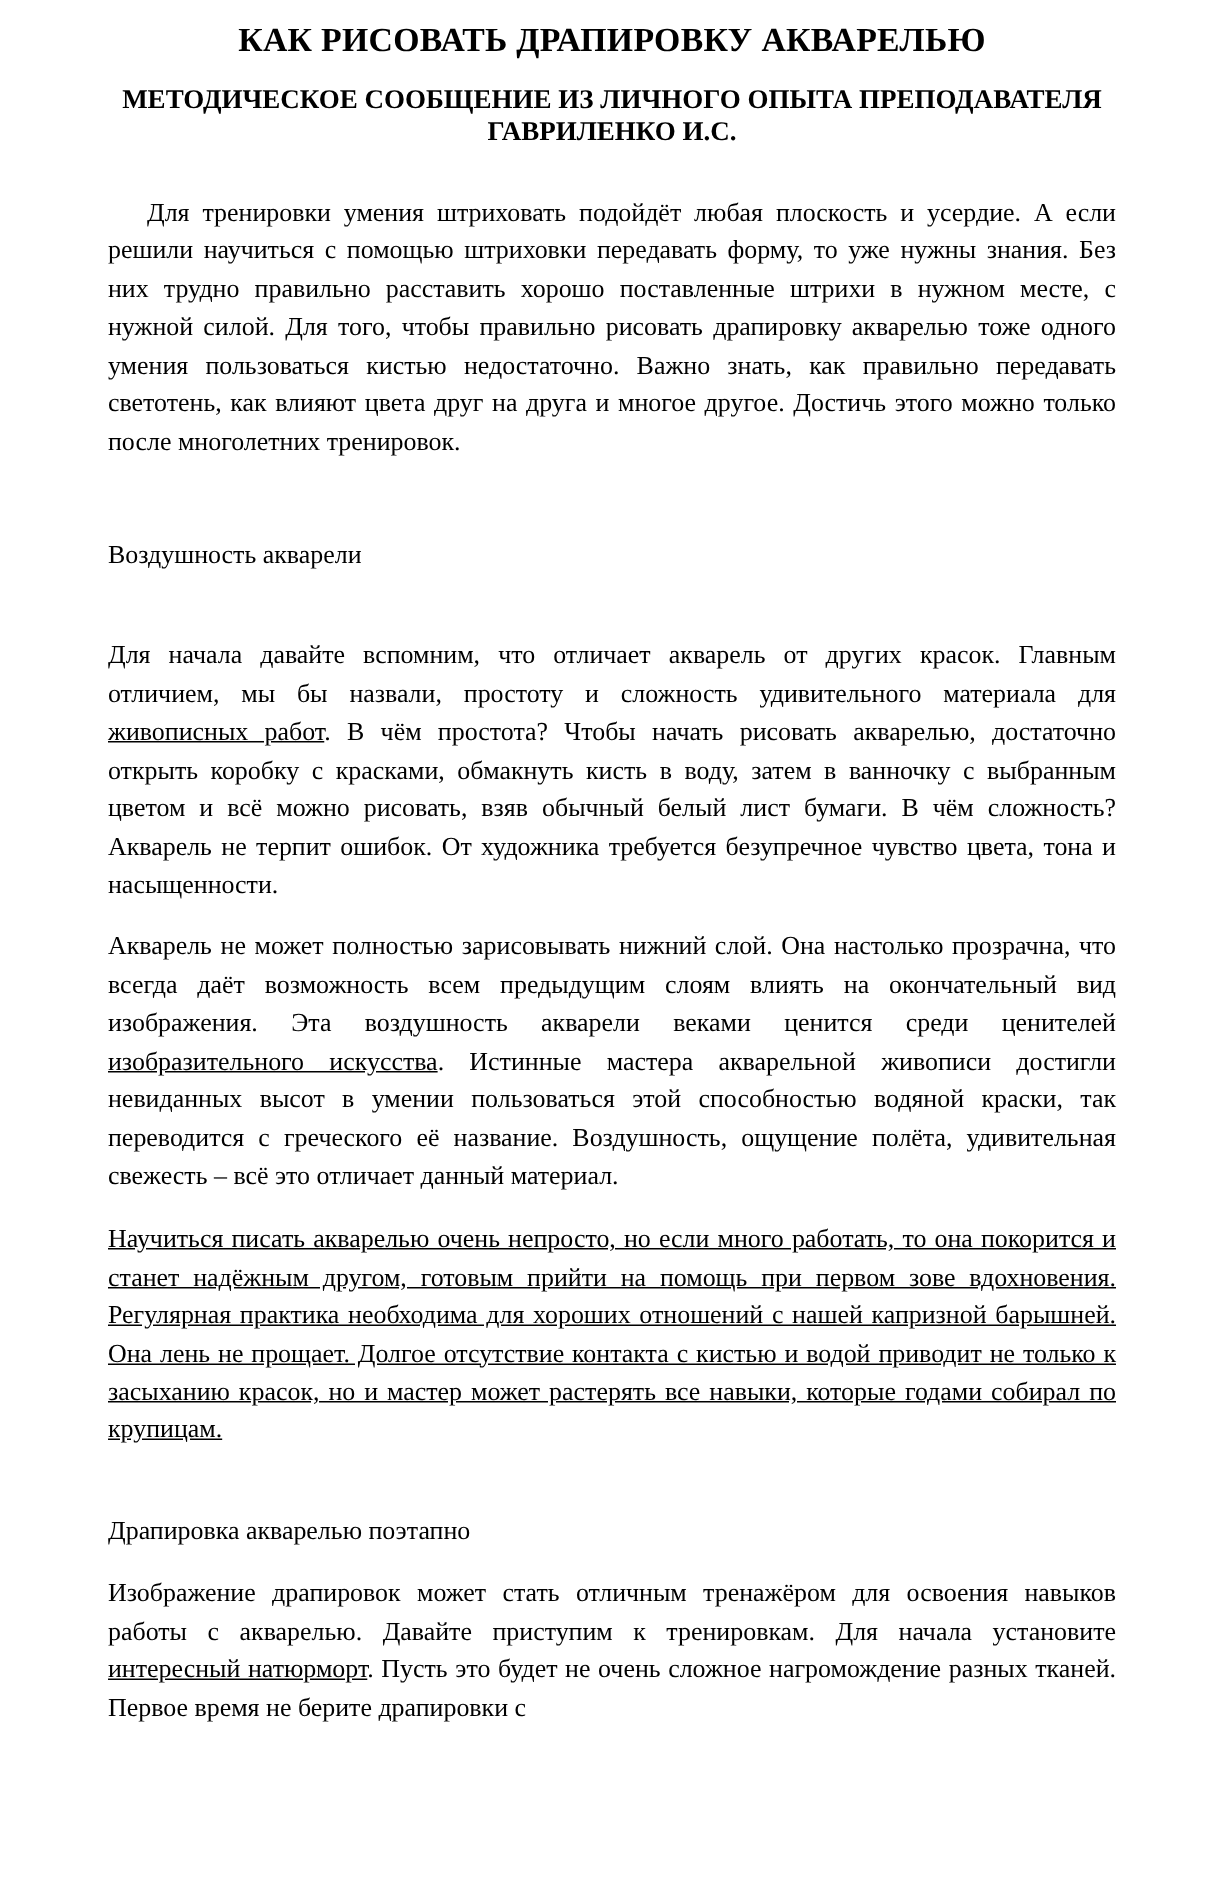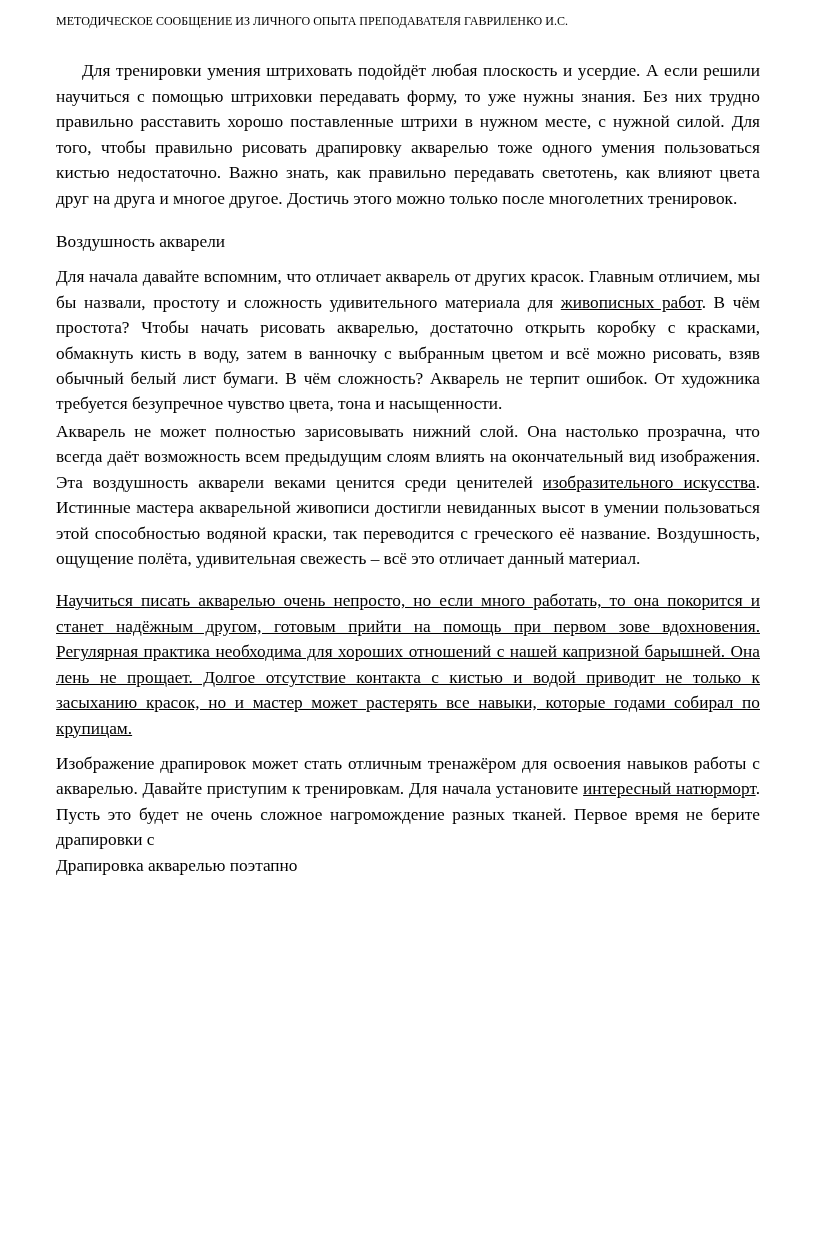--- a/index.html
+++ b/index.html
@@ -24,29 +24,31 @@
   }
   .doc-title {
     text-align: center;
     font-size: 22.5px;
     font-weight: bold;
     line-height: 1.15;
     margin: 0 0 16px 0;
     letter-spacing: 0.2px;
   }
   .doc-subtitle {
-    font-size: 12px;
+    text-align: center;
+    font-size: 18px;
     line-height: 1.2;
     margin: 0 0 30px 0;
+    font-weight: bold;
   }
   .para {
     font-size: 17.3px;
     line-height: 1.47;
     text-align: justify;
-    margin: 0;
+    margin: 16px;
   }
   .para.indent {
     text-indent: 26px;
   }
   .gap-before {
     margin-top: 17px;
     text-decoration: underline;
   }
   .gap-small {
     margin-top: 2px;
@@ -56,36 +58,37 @@
     text-decoration: underline;
   }
   .spacer-18 { height: 18px; }
   .spacer-10 { height: 10px; }
 </style>
 </head>
 <body>
 
 <div class="page">
 
+  <h1 class="doc-title">КАК РИСОВАТЬ ДРАПИРОВКУ АКВАРЕЛЬЮ</h1>
 
   <div class="doc-subtitle">МЕТОДИЧЕСКОЕ СООБЩЕНИЕ ИЗ ЛИЧНОГО ОПЫТА ПРЕПОДАВАТЕЛЯ ГАВРИЛЕНКО И.С.</div>
 
   <p class="para indent">Для тренировки умения штриховать подойдёт любая плоскость и усердие. А если решили научиться с помощью штриховки передавать форму, то уже нужны знания. Без них трудно правильно расставить хорошо поставленные штрихи в нужном месте, с нужной силой. Для того, чтобы правильно рисовать драпировку акварелью тоже одного умения пользоваться кистью недостаточно. Важно знать, как правильно передавать светотень, как влияют цвета друг на друга и многое другое. Достичь этого можно только после многолетних тренировок.</p>
 
   <div class="spacer-18"></div>
 
   <p class="para">Воздушность акварели</p>
 
   <div class="spacer-10"></div>
 
   <p class="para"><span>Для начала давайте вспомним, что отличает акварель от других красок. Главным отличием, мы бы назвали, простоту и сложность удивительного материала для </span><span class="u">живописных работ</span><span>. В чём простота? Чтобы начать рисовать акварелью, достаточно открыть коробку с красками, обмакнуть кисть в воду, затем в ванночку с выбранным цветом и всё можно рисовать, взяв обычный белый лист бумаги. В чём сложность? Акварель не терпит ошибок. От художника требуется безупречное чувство цвета, тона и насыщенности.</span></p>
 
   <p class="para gap-small"><span>Акварель не может полностью зарисовывать нижний слой. Она настолько прозрачна, что всегда даёт возможность всем предыдущим слоям влиять на окончательный вид изображения. Эта воздушность акварели веками ценится среди ценителей </span><span class="u">изобразительного искусства</span><span>. Истинные мастера акварельной живописи достигли невиданных высот в умении пользоваться этой способностью водяной краски, так переводится с греческого её название. Воздушность, ощущение полёта, удивительная свежесть – всё это отличает данный материал.</span></p>
 
   <p class="para gap-before">Научиться писать акварелью очень непросто, но если много работать, то она покорится и станет надёжным другом, готовым прийти на помощь при первом зове вдохновения. Регулярная практика необходима для хороших отношений с нашей капризной барышней. Она лень не прощает. Долгое отсутствие контакта с кистью и водой приводит не только к засыханию красок, но и мастер может растерять все навыки, которые годами собирал по крупицам.</p>
 
   <div class="spacer-10"></div>
 
+  <p class="para">Драпировка акварелью поэтапно</p>
+
   <p class="para"><span>Изображение драпировок может стать отличным тренажёром для освоения навыков работы с акварелью. Давайте приступим к тренировкам. Для начала установите </span><span class="u">интересный натюрморт</span><span>. Пусть это будет не очень сложное нагромождение разных тканей. Первое время не берите драпировки с</span></p>
-
-  <p class="para">Драпировка акварелью поэтапно</p>
 
 </div>
 
 </body></html>

